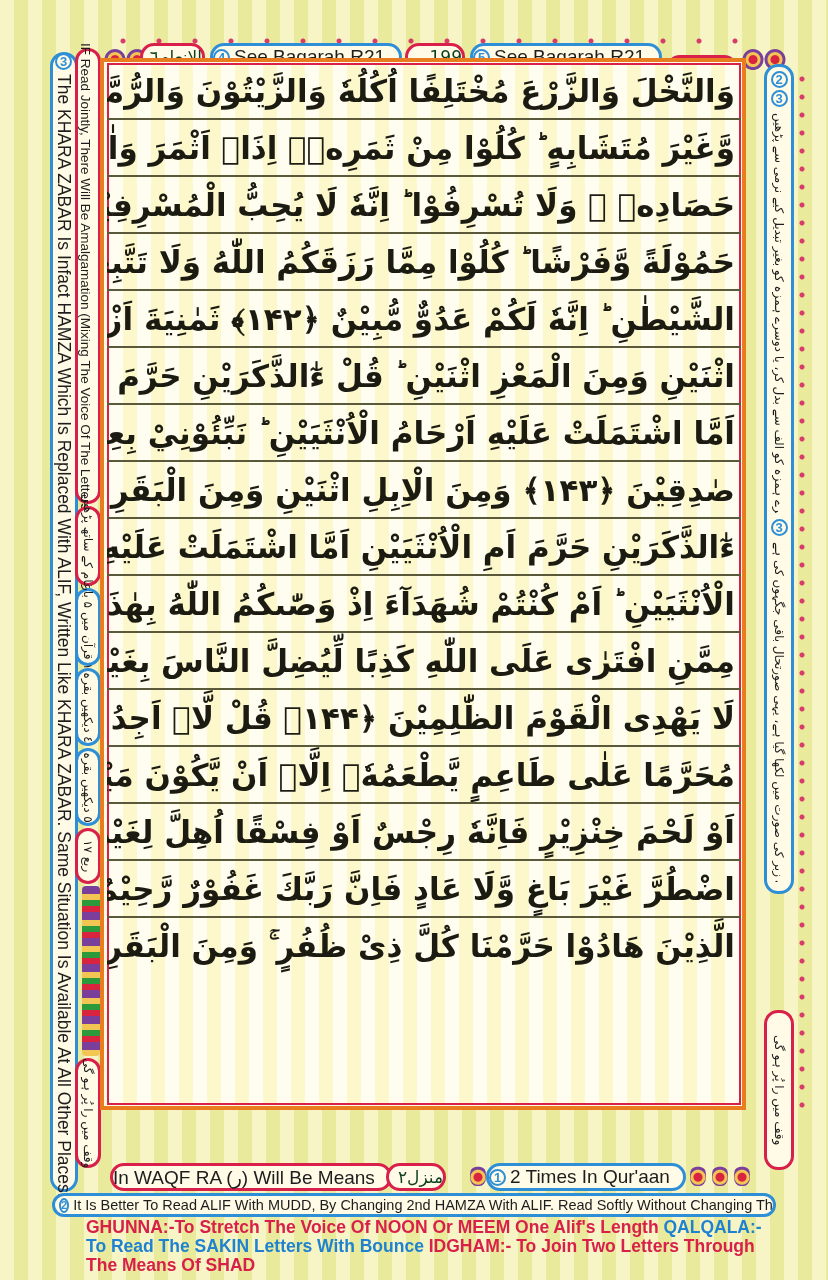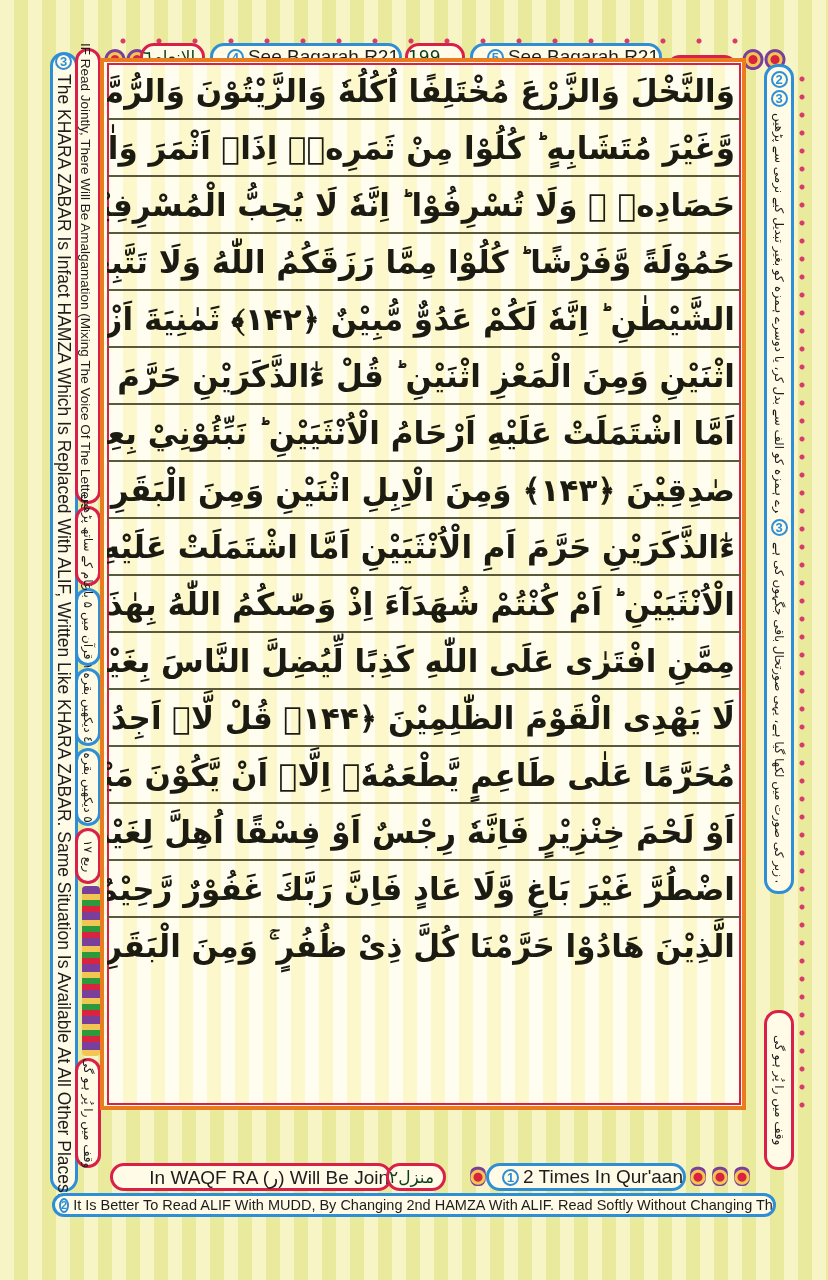--- a/index.html
+++ b/index.html
@@ -8,21 +8,21 @@
     font-family:"Liberation Sans","DejaVu Sans",sans-serif;
     background:repeating-linear-gradient(90deg,#f7f4c6 0px,#f7f4c6 14px,#e9ea9c 14px,#e9ea9c 28px);
   }
   .page{position:absolute;left:0;top:0;width:828px;height:1280px;}
   
   .stars{position:absolute;left:105px;top:36px;width:650px;height:10px;
     background:radial-gradient(circle,#d93a6a 0 2px,transparent 3px) 0 0/36px 10px repeat-x;}
   .orn{position:absolute;width:22px;height:26px;border-radius:50% 50% 40% 40%;
     background:radial-gradient(circle at 50% 60%,#d9243f 0 4px,#f3c653 5px 7px,#7a3f9b 8px 10px,transparent 11px);}
   
-  .pill{position:absolute;height:28px;border-radius:14px;background:#fffbe6;display:flex;align-items:center;justify-content:flex-end;
+  .pill{position:absolute;height:28px;border-radius:14px;background:#fffbe6;display:flex;align-items:center;justify-content:flex-start;
     font-size:19px;color:#1d1d1d;box-sizing:border-box;white-space:nowrap;}
   .pill.blue{border:3px solid #2f8fd6;}
   .pill.red{border:3px solid #d8204a;}
   .num{display:inline-flex;width:17px;height:17px;border-radius:50%;border:2px solid #2f8fd6;color:#2f8fd6;font-size:13px;
     align-items:center;justify-content:center;font-weight:bold;margin-right:4px;box-sizing:border-box;}
   .arabic-pill{font-family:"DejaVu Sans",sans-serif;font-size:17px;color:#0b3d1f;direction:rtl;}
   
   .frame{position:absolute;left:100px;top:58px;width:646px;height:1052px;
     border:4px solid #e87c1e;box-sizing:border-box;background:linear-gradient(180deg,#fffde8,#fffbe0);}
   .frame-inner{position:absolute;left:107px;top:63px;width:634px;height:1042px;border:2px solid #d8204a;box-sizing:border-box;
@@ -133,33 +133,38 @@
     <span class="urdu" style="height:400px;overflow:hidden;">الف کو مد کے ساتھ پڑھیں دوسرے ہمزہ کو الف سے بدل کر، یا دوسرے ہمزہ کو بغیر تبدیل کیے نرمی سے پڑھیں</span>
     <span class="num" style="margin:6px 0;">3</span>
     <span class="urdu" style="height:340px;overflow:hidden;">کھڑا زبر دراصل ہمزہ ہے جو الف سے بدلا گیا ہے، اور کھڑے زبر کی صورت میں لکھا گیا ہے، یہی صورتحال باقی جگہوں کی ہے</span>
   </div>
   <div class="vcol red" style="left:764px;top:1010px;width:30px;height:160px;justify-content:center;">
     <span class="urdu">وقف میں را پُر ہو گی</span>
   </div>
   <div class="right-stars"></div>
 
   <div class="pill" style="left:110px;top:1163px;width:282px;height:28px;border:3px solid #d8204a;border-top-left-radius:14px;">
-    <span>In WAQF RA (ر) Will Be Join</span>
+    <span>In WAQF RA (ر) Will Be Means</span>
   </div>
   <div class="orn" style="left:392px;top:1164px;width:16px;height:22px;"></div>
   <div class="pill red arabic-pill" style="left:386px;top:1163px;width:60px;">
     <span>منزل٢</span>
   </div>
   <div class="orn" style="left:470px;top:1164px;width:16px;height:22px;"></div>
   <div class="pill blue" style="left:486px;top:1163px;width:200px;">
     <span class="num">1</span>
     <span>2 Times In Qur'aan</span>
   </div>
   <div class="orn" style="left:690px;top:1164px;width:16px;height:22px;"></div>
   <div class="orn" style="left:712px;top:1164px;width:16px;height:22px;"></div>
   <div class="orn" style="left:734px;top:1164px;width:16px;height:22px;"></div>
 
   <div class="note-bar">
     <span class="num">2</span>
     <span>It Is Better To Read ALIF With MUDD, By Changing 2nd HAMZA With ALIF. Read Softly Without Changing The 2nd HAMZA.</span>
   </div>
 
+  <div class="legend">
+    <span class="red">GHUNNA:-To Stretch The Voice Of NOON Or MEEM One Alif's Length</span>
+    <span class="blue">QALQALA:- To Read The SAKIN Letters With Bounce</span>
+    <span class="red">IDGHAM:- To Join Two Letters Through The Means Of SHAD</span>
+  </div>
 </div>
 
 </body></html>

